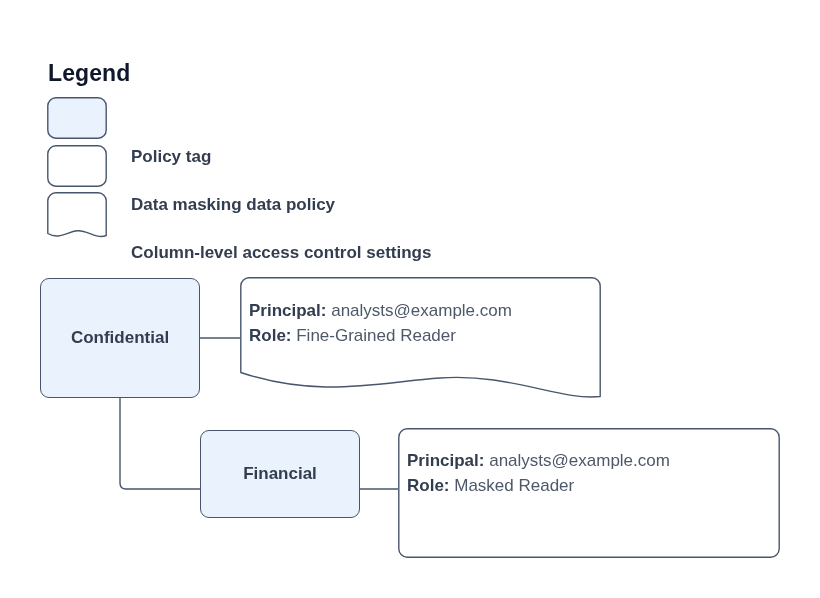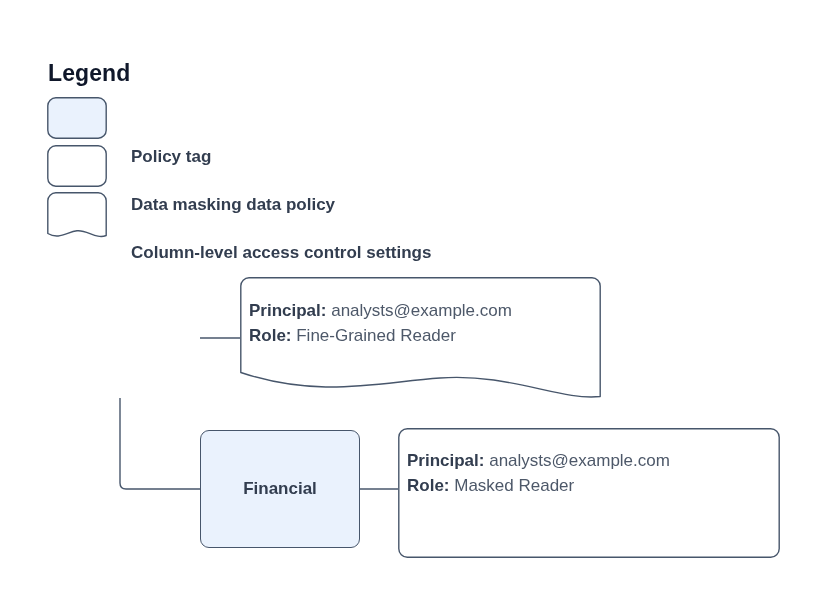--- a/index.html
+++ b/index.html
@@ -76,21 +76,21 @@
   .node-confidential {
     left: 40px;
     top: 278px;
     width: 160px;
     height: 120px;
   }
   .node-financial {
     left: 200px;
     top: 430px;
     width: 160px;
-    height: 118px;
+    height: 88px;
   }
 
   
   .callout {
     position: absolute;
     padding-left: 28px;
   }
   .callout svg {
     position: absolute;
     inset: 0;
@@ -170,20 +170,23 @@
 
   <svg class="edge-layer" width="820" height="598">
 
     <path d="M 200,338 L 240,338" fill="none" stroke="#47566b" stroke-width="1.4"></path>
 
     <path d="M 120,398 L 120,483 Q 120,489 126,489 L 200,489" fill="none" stroke="#47566b" stroke-width="1.4"></path>
 
     <path d="M 360,489 L 398,489" fill="none" stroke="#47566b" stroke-width="1.4"></path>
   </svg>
 
+  <div class="node node-confidential">
+    <span>Confidential</span>
+  </div>
 
   <div class="node node-financial">
     <span>Financial</span>
   </div>
 
   <div class="callout callout-confidential">
     <svg viewBox="0 0 361 121" width="361" height="121" preserveAspectRatio="none" aria-hidden="true">
       <path d="M 9,0.8 L 352,0.8 A 8.2,8.2 0 0 1 360.2,9 L 360.2,119.5
                C 320,124 270,96 200,101
                C 140,105 80,122 0.8,95.5

